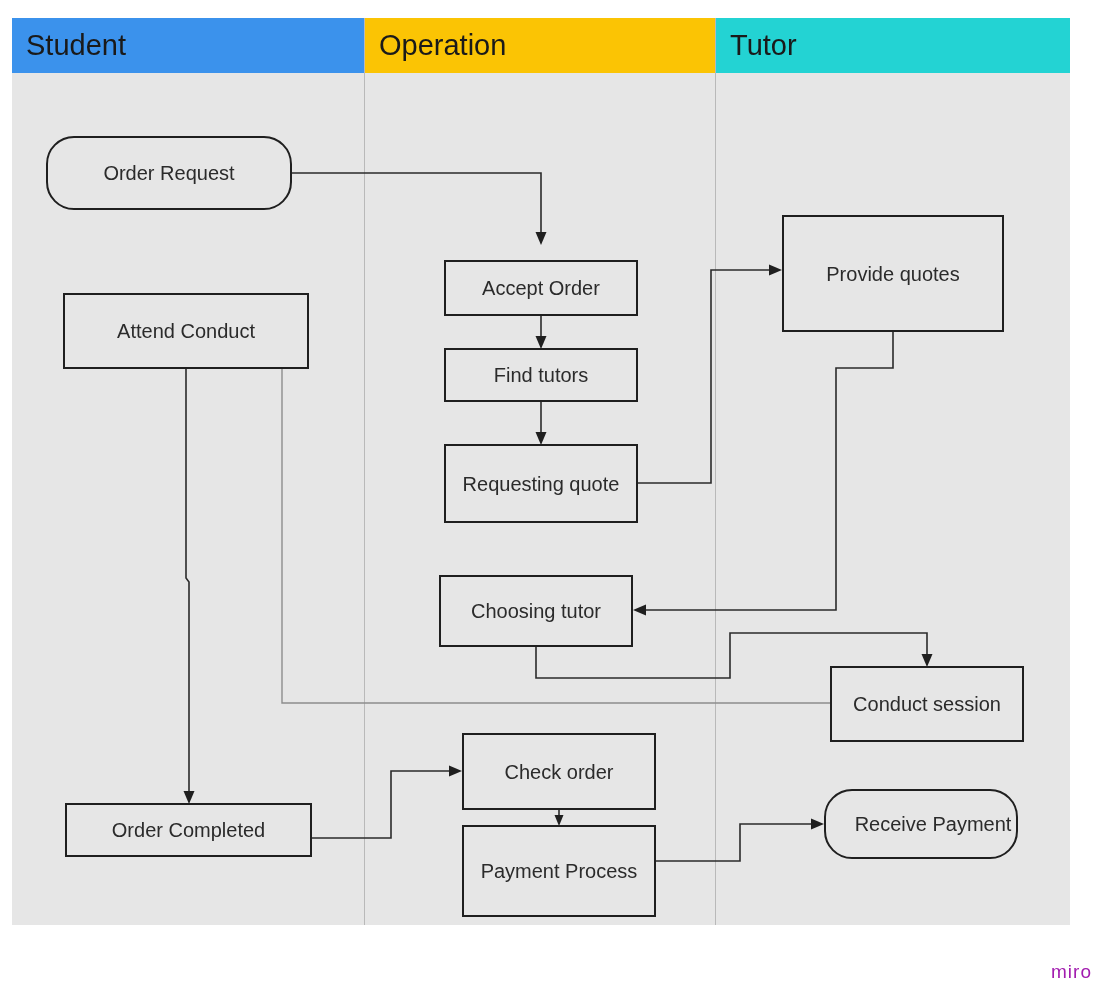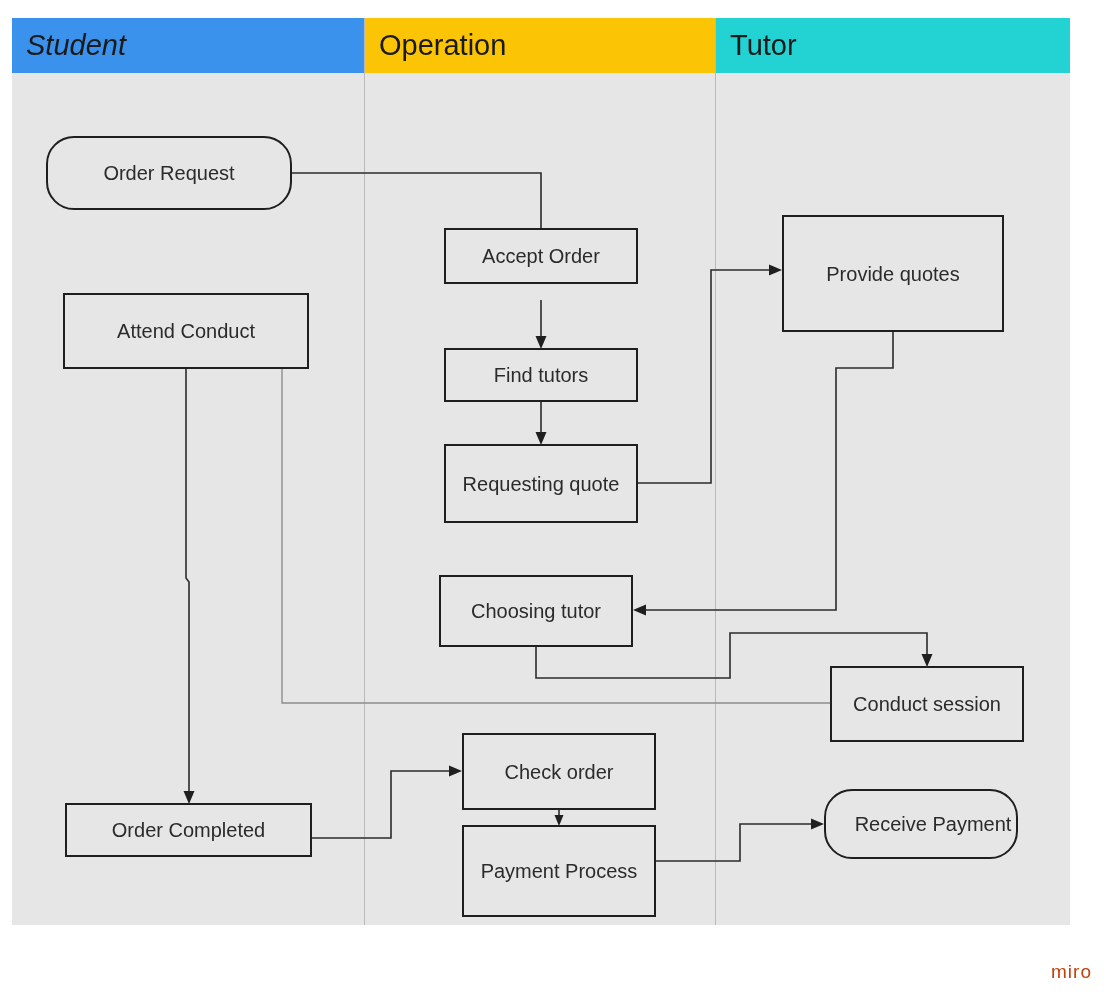--- a/index.html
+++ b/index.html
@@ -85,35 +85,35 @@
   }
   #wires path { fill: none; stroke: #2b2b2b; stroke-width: 1.6; }
   #wires path.faint { stroke: #8d8d8d; stroke-width: 1.4; }
   #wires polygon { fill: #1f1f1f; }
   
   #watermark {
     position: absolute;
     right: 22px;
     bottom: 14px;
     font-size: 19px;
-    color: #c2410c;
+    color: #a21caf;
     font-family: "Liberation Sans", sans-serif;
     letter-spacing: 1px;
     margin-left: 11px;
   }
 </style>
 </head>
 <body>
 
 <div id="canvas">
 
   <div id="lanes">
       <div class="lane" style="left: 0px; width: 353px;">
         <div class="lane-body" style="background: rgb(230, 230, 230);"></div>
-        <div class="lane-header" style="background: rgb(59, 146, 236); font-style: italic;">
+        <div class="lane-header" style="background: rgb(59, 146, 236);">
           <span>Student</span>
         </div>
       </div>
       <div class="lane last" style="left: 704px; width: 354px;">
         <div class="lane-body" style="background: rgb(230, 230, 230);"></div>
         <div class="lane-header" style="background: rgb(35, 211, 211);">
           <span>Tutor</span>
         </div>
       </div>
       <div class="lane" style="left: 353px; width: 351px;">
@@ -184,21 +184,21 @@
   <div id="nodes">
       <div class="node rounded" style="left: 46px; top: 136px; width: 246px; height: 74px; background: rgb(230, 230, 230); border-color: rgb(31, 31, 31);">
         <span>Order Request</span>
       </div>
       <div class="node" style="left: 63px; top: 293px; width: 246px; height: 76px; background: rgb(230, 230, 230); border-color: rgb(31, 31, 31);">
         <span>Attend Conduct</span>
       </div>
       <div class="node" style="left: 65px; top: 803px; width: 247px; height: 54px; background: rgb(230, 230, 230); border-color: rgb(31, 31, 31);">
         <span>Order Completed</span>
       </div>
-      <div class="node" style="left: 444px; top: 228px; width: 194px; height: 56px; background: rgb(230, 230, 230); border-color: rgb(31, 31, 31);">
+      <div class="node" style="left: 444px; top: 260px; width: 194px; height: 56px; background: rgb(230, 230, 230); border-color: rgb(31, 31, 31);">
         <span>Accept Order</span>
       </div>
       <div class="node" style="left: 444px; top: 348px; width: 194px; height: 54px; background: rgb(230, 230, 230); border-color: rgb(31, 31, 31);">
         <span>Find tutors</span>
       </div>
       <div class="node wrap" style="left: 444px; top: 444px; width: 194px; height: 79px; background: rgb(230, 230, 230); border-color: rgb(31, 31, 31);">
         <span>Requesting quote</span>
       </div>
       <div class="node" style="left: 439px; top: 575px; width: 194px; height: 72px; background: rgb(230, 230, 230); border-color: rgb(31, 31, 31);">
         <span>Choosing tutor</span>

